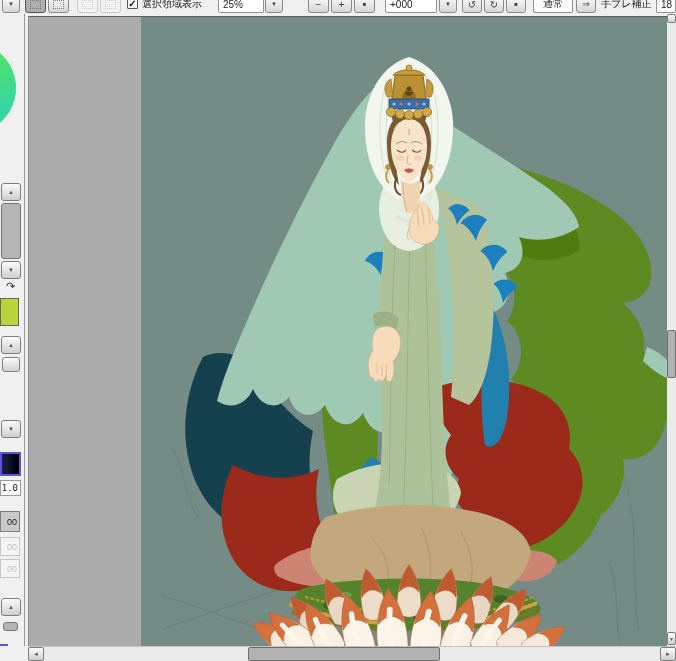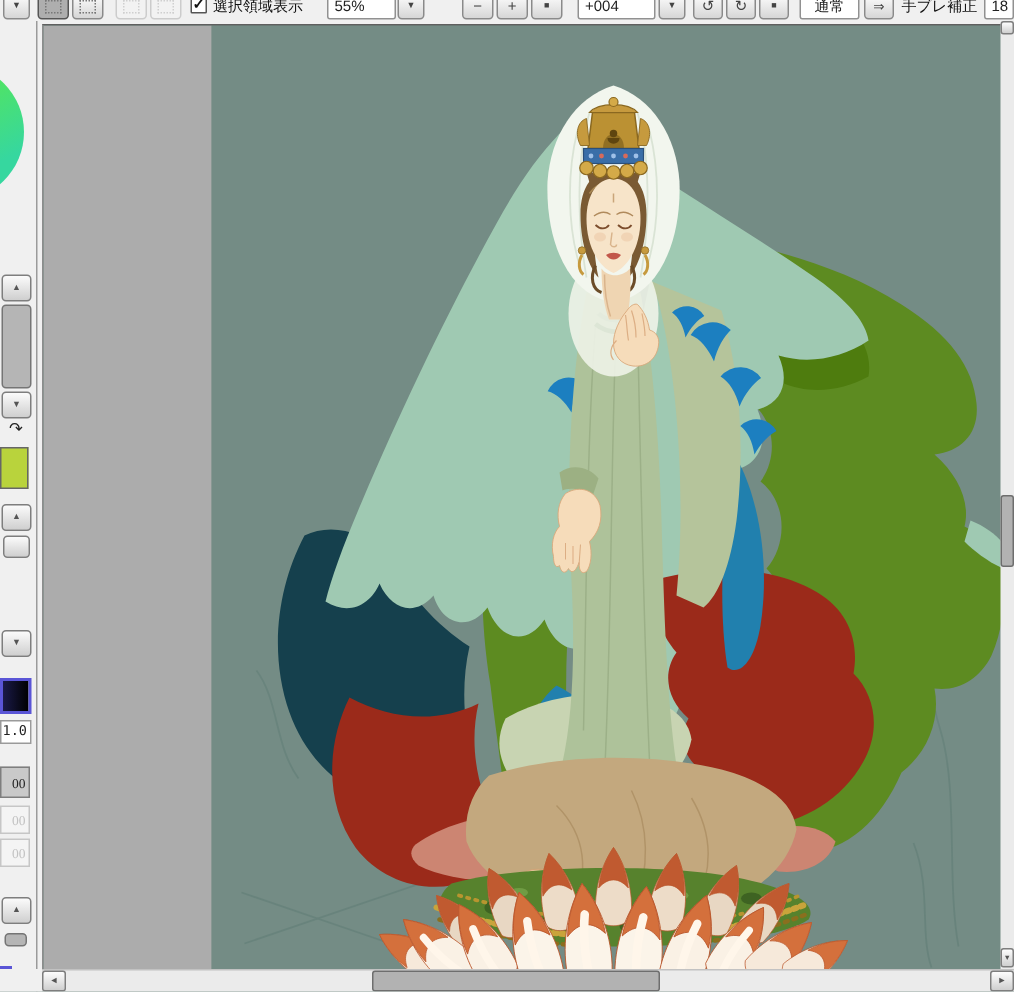--- a/index.html
+++ b/index.html
@@ -22,21 +22,21 @@
   .mini-rect.dis{border:1px dotted #cfcfcf;}
   
   .left-panel{position:absolute;left:0;top:14px;width:28px;height:647px;background:#f0f0f0;}
   .left-panel .divider{position:absolute;left:24px;top:0;width:1px;height:647px;background:#9a9a9a;}
   .lp{position:absolute;box-sizing:border-box;}
   .lp-btn{background:linear-gradient(#fbfbfb,#cfcfcf);border:1px solid #7e7e7e;border-radius:3px;
           color:#555;font-size:6px;display:flex;align-items:center;justify-content:center;}
   .lp-thumb{background:#b5b5b5;border:1px solid #757575;border-radius:3px;}
   .lp-input{background:#fff;border:1px solid #9a9a9a;font-size:9px;color:#222;text-align:right;
             padding:0 2px 0 0;font-family:"DejaVu Sans Mono",monospace;}
-  .val{border:1px solid #7e7e7e;font-size:9px;font-family:Liberation Serif, serif;
+  .val{border:1px solid #7e7e7e;font-size:9px;font-family:Liberation Sans, sans-serif;
        display:flex;align-items:center;justify-content:flex-end;padding-right:2px;}
   .val.on{background:#c9c9c9;color:#222;}
   .val.off{background:#f4f4f4;border-color:#c6c6c6;color:#c2c2c2;}
   
   .viewport{position:absolute;left:28px;top:16px;width:639px;height:630px;
             border-top:1px solid #5f5f5f;border-left:1px solid #8c8c8c;box-sizing:content-box;
             background:#748c85;overflow:hidden;}
   .out-of-canvas{position:absolute;left:0;top:0;width:112px;height:630px;background:#acacac;}
   .artwork{position:absolute;left:112px;top:0;}
   
@@ -73,37 +73,37 @@
   <div class="tb btn disabled" style="left:100px;width:21px;">
     <span class="mini-rect dis"></span>
   </div>
 
   <div class="tb checkbox" style="left:127px;top:-2px;">
     <span>✓</span>
   </div>
   <div class="tb tb-label" style="left:142px;">選択領域表示</div>
 
   <div class="tb combo" style="left:218px;width:46px;">
-    <span>55%</span>
+    <span>25%</span>
   </div>
   <div class="tb btn" style="left:265px;width:18px;">
     <span style="font-size:6px;">▼</span>
   </div>
   <div class="tb btn" style="left:308px;width:21px;">
     <span style="font-size:10px;">−</span>
   </div>
   <div class="tb btn" style="left:331px;width:21px;">
     <span style="font-size:10px;">+</span>
   </div>
   <div class="tb btn" style="left:354px;width:21px;">
     <span style="font-size:6px;">■</span>
   </div>
 
   <div class="tb combo" style="left:385px;width:52px;">
-    <span>+004</span>
+    <span>+000</span>
   </div>
   <div class="tb btn" style="left:439px;width:18px;">
     <span style="font-size:6px;">▼</span>
   </div>
   <div class="tb btn" style="left:462px;width:20px;">
     <span style="font-size:10px;">↺</span>
   </div>
   <div class="tb btn" style="left:484px;width:20px;">
     <span style="font-size:10px;">↻</span>
   </div>

